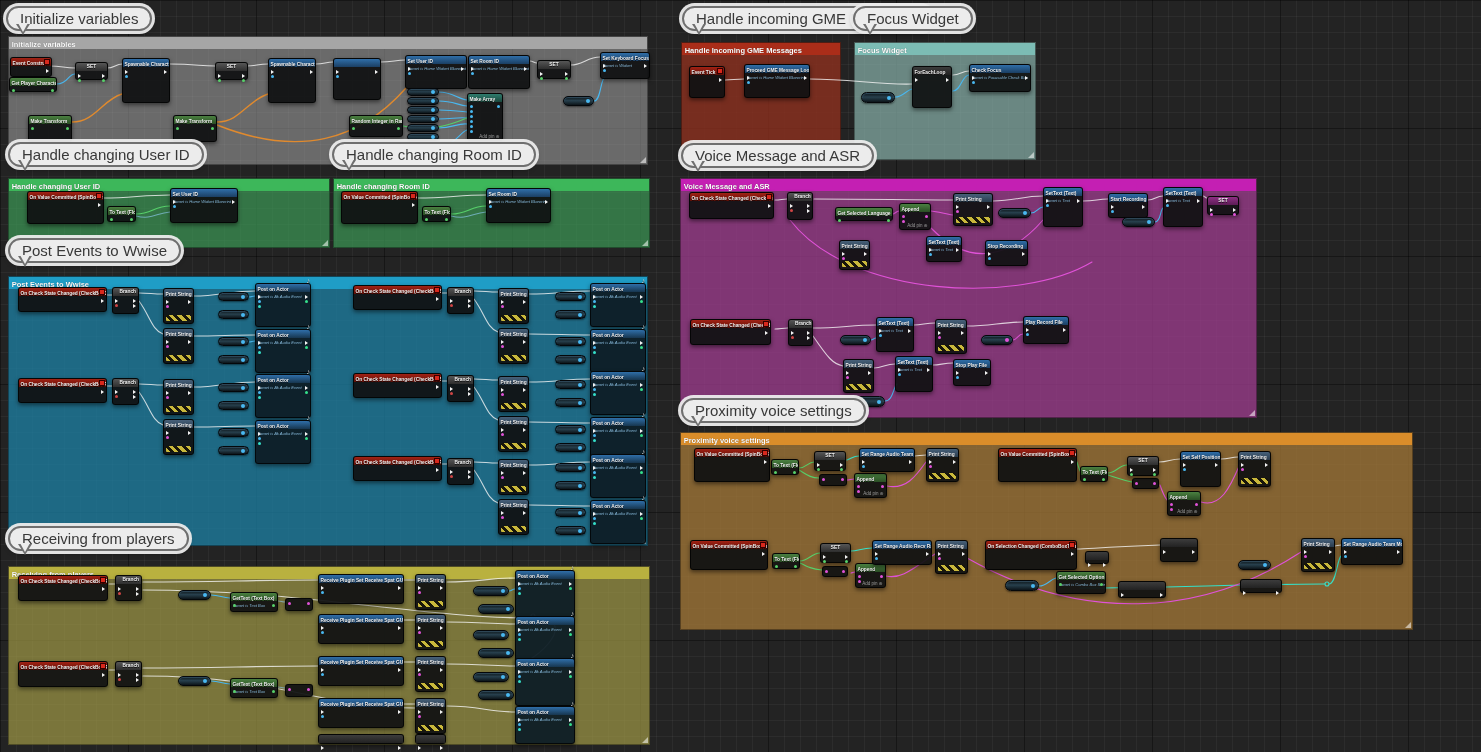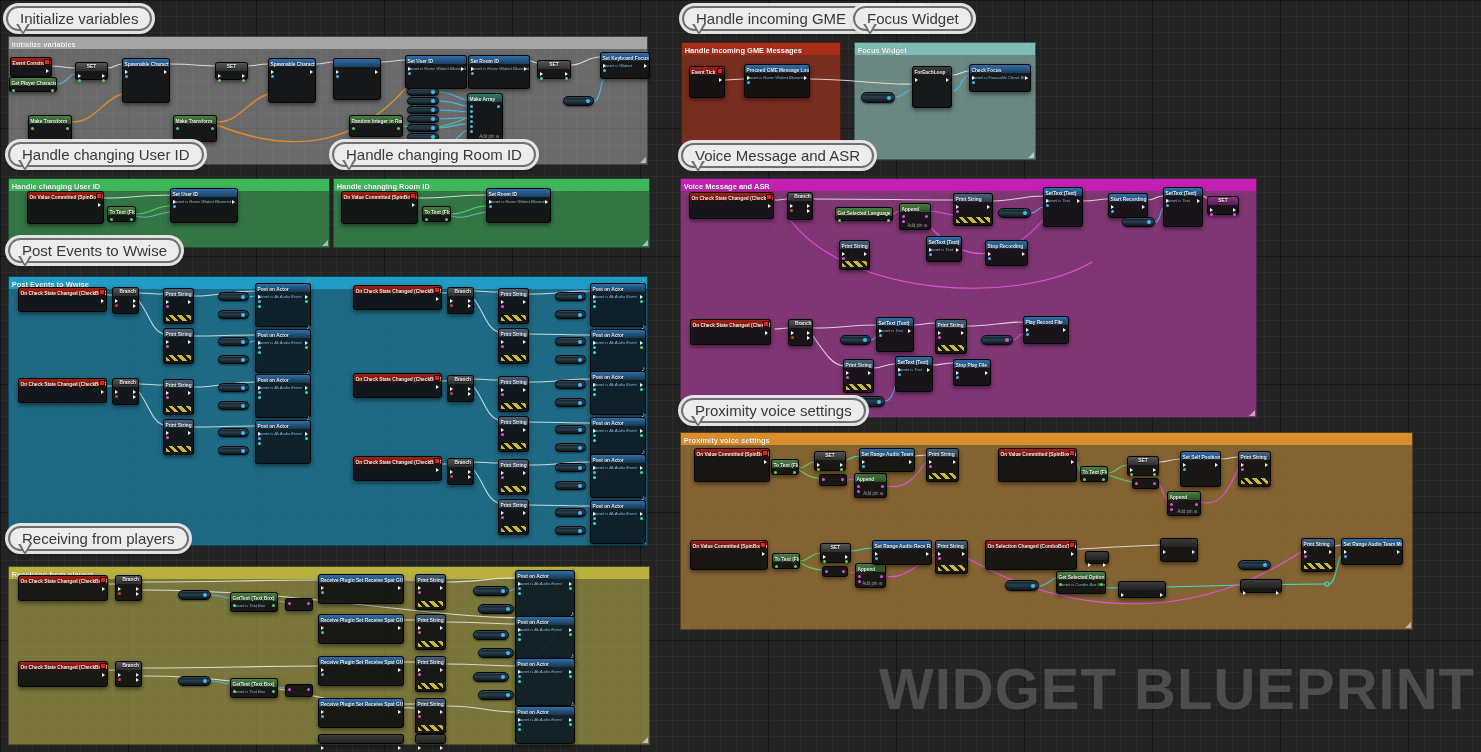--- a/index.html
+++ b/index.html
@@ -1188,14 +1188,13 @@
       <div class="bubble" style="left: 6px; top: 6px; z-index: 6;">Initialize variables</div>
       <div class="bubble" style="left: 8px; top: 142px; z-index: 7;">Handle changing User ID</div>
       <div class="bubble" style="left: 332px; top: 142px; z-index: 8;">Handle changing Room ID</div>
       <div class="bubble" style="left: 8px; top: 238px; z-index: 9;">Post Events to Wwise</div>
       <div class="bubble" style="left: 8px; top: 526px; z-index: 10;">Receiving from players</div>
       <div class="bubble" style="left: 682px; top: 6px; z-index: 11;">Handle incoming GME Messages</div>
       <div class="bubble" style="left: 853px; top: 6px; z-index: 12;">Focus Widget</div>
       <div class="bubble" style="left: 681px; top: 143px; z-index: 13;">Voice Message and ASR</div>
       <div class="bubble" style="left: 681px; top: 398px; z-index: 14;">Proximity voice settings</div>
     </div>
-  <div id="watermark">WIDGET BLUEPRINT</div>
 </div>
 
 </body></html>

